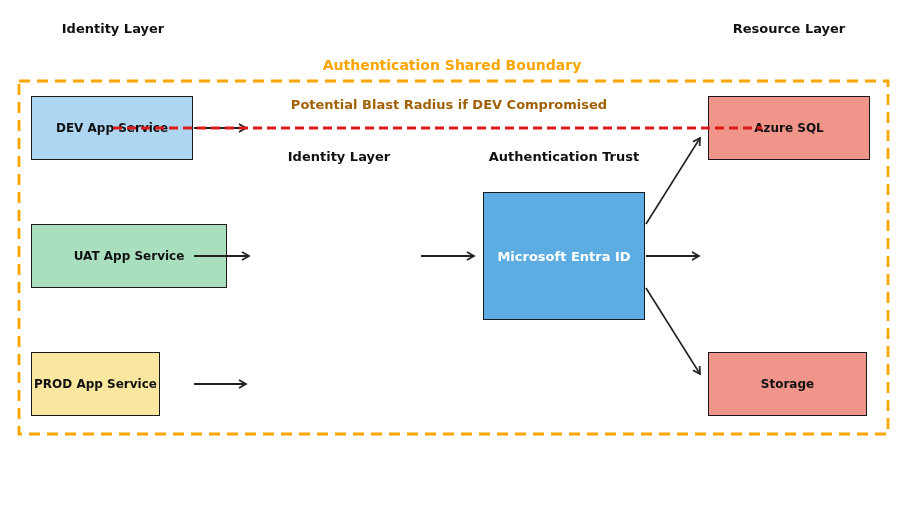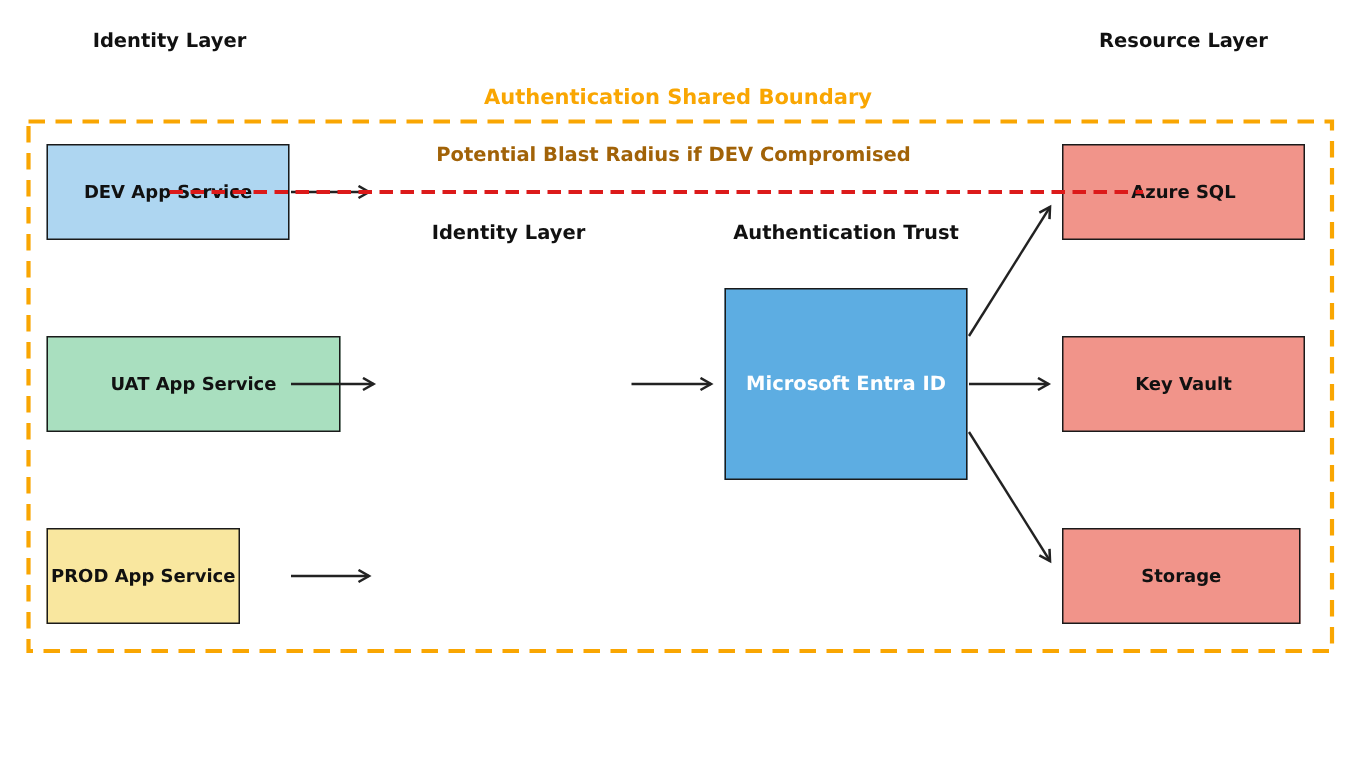--- a/index.html
+++ b/index.html
@@ -48,23 +48,20 @@
     </div>
   <div class="node" id="prod">
       <span>PROD App Service</span>
     </div>
   <div class="node big" id="entra">
       <span>Microsoft Entra ID</span>
     </div>
   <div class="node" id="sql">
       <span>Azure SQL</span>
     </div>
-  <div class="node" id="keyvault">
-      <span>Key Vault</span>
-    </div>
   <div class="node" id="storage">
       <span>Storage</span>
     </div>
 
   <svg id="overlay" viewBox="0 0 902 512" xmlns="http://www.w3.org/2000/svg">
     <defs>
       <marker id="ahb" markerWidth="12" markerHeight="12" refX="8" refY="5" orient="auto" markerUnits="userSpaceOnUse">
         <path d="M1,1 L8,5 L1,9" fill="none" stroke="#222222" stroke-width="1.7"></path>
       </marker>
     </defs>

